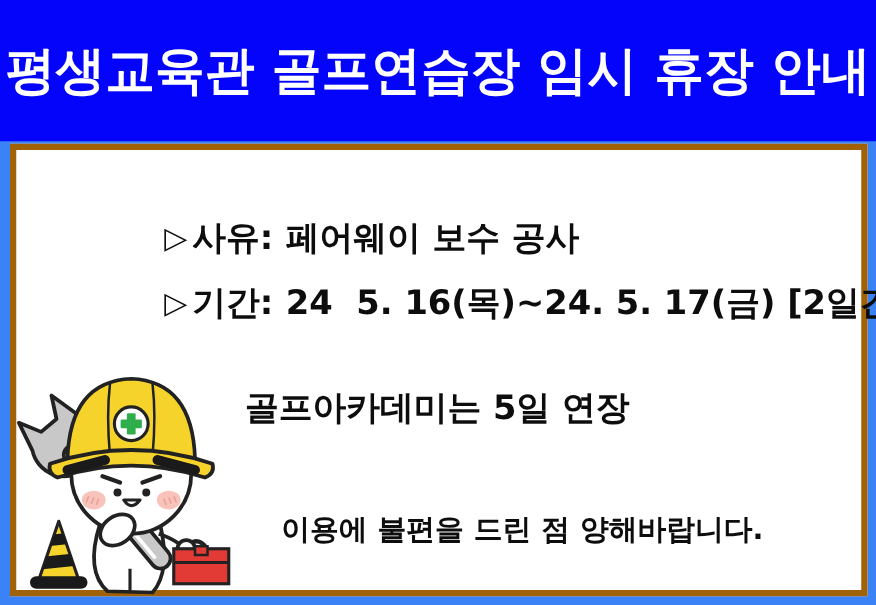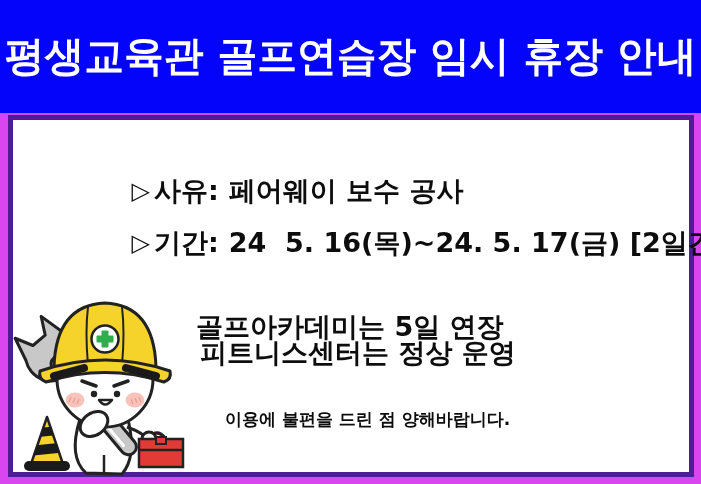--- a/index.html
+++ b/index.html
@@ -4,21 +4,21 @@
 <style>
   * { margin: 0; padding: 0; box-sizing: border-box; }
   html, body { background: #ffffff; }
   body {
     font-family: "DejaVu Sans", "Liberation Sans", sans-serif;
     width: 701px; height: 484px; overflow: hidden;
   }
   .poster {
     position: relative;
     width: 701px; height: 484px;
-    background: #d946ef;
+    background: #3b82f6;
   }
   
   .title-band {
     position: absolute; left: 0; top: 0;
     width: 701px; height: 113px;
     background: #0404fa;
     display: flex; align-items: center; justify-content: center;
   }
   .title-band h1 {
     color: #ffffff;
@@ -26,21 +26,21 @@
     font-weight: 800;
     letter-spacing: 0px;
     white-space: pre;
     transform: scaleX(0.97);
   }
   
   .content-box {
     position: absolute;
     left: 8px; top: 115px;
     width: 686px; height: 362px;
-    border: 5px solid #4c1d95;
+    border: 5px solid #a16207;
     background: #ffffff;
     padding-left: 29px;
   }
   .line {
     position: absolute;
     color: #0d0d0d;
     font-weight: 700;
     font-size: 27px;
     white-space: pre;
     line-height: 1.1;
@@ -55,21 +55,21 @@
   .l1 { left: 62px; top: 26px; }
   .l2 { left: 62px; top: 78px; }
   .l3 { left: 62px; top: 128px; }
   .l4 { left: 183px; top: 192px; }
   .l5 { left: 187px; top: 218px; }
   .footer-line {
     position: absolute;
     left: 212px; top: 288px;
     color: #0d0d0d;
     font-weight: 700;
-    font-size: 17px;
+    font-size: 23px;
     white-space: pre;
   }
   
   .worker {
     position: absolute;
     left: 10px; top: 287px;
     width: 178px; height: 190px;
   }
 </style>
 </head>
@@ -86,21 +86,20 @@
     <div class="line l1">
       <span class="bullet">▷</span><span class="lbl">사유:</span><span>페어웨이 보수 공사</span>
     </div>
 
     <div class="line l2">
       <span class="bullet">▷</span><span class="lbl">기간:</span><span>24  5. 16(목)~24. 5. 17(금) [2일간]</span>
     </div>
 
 
     <div class="line l4">골프아카데미는 5일 연장</div>
-    <div class="line l5">피트니스센터는 정상 운영</div>
 
     <div class="footer-line">이용에 불편을 드린 점 양해바랍니다.</div>
   </div>
 
   <svg class="worker" viewBox="0 0 178 190">
     <defs>
       <clipPath id="coneClip">
           <path d="M 37,130 L 53,177 L 21,177 Z"></path>
         </clipPath>
     </defs>

